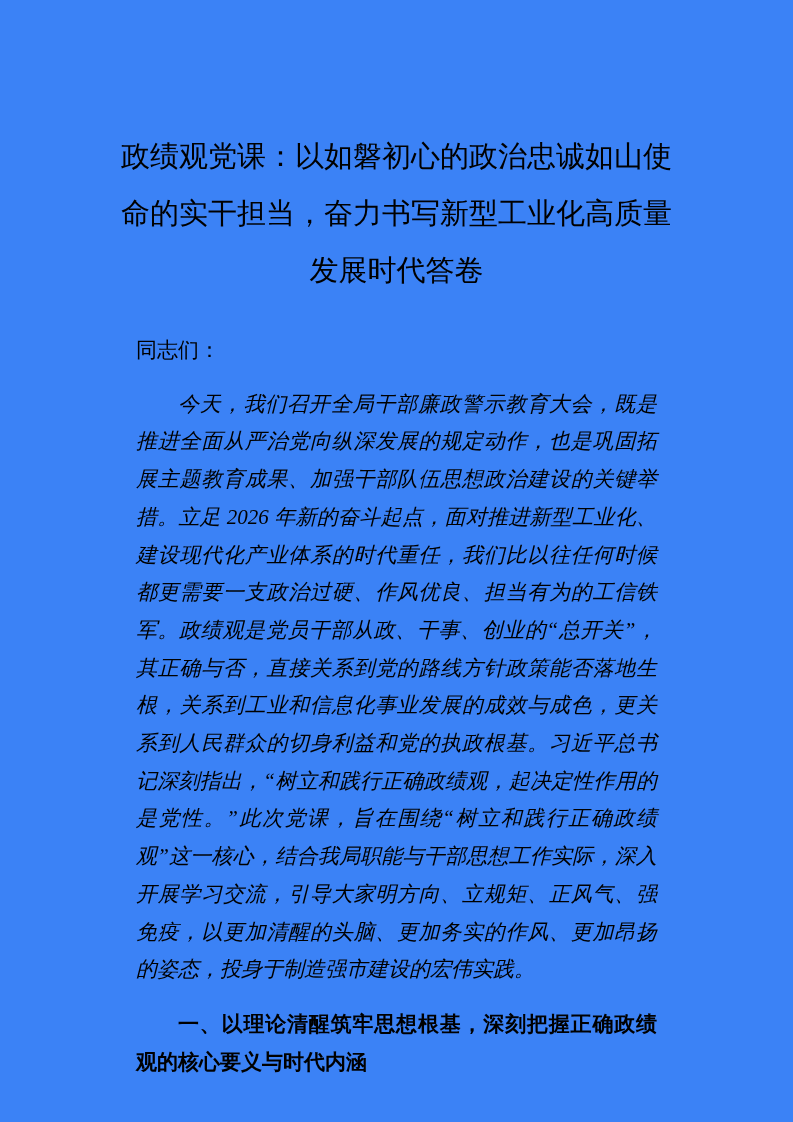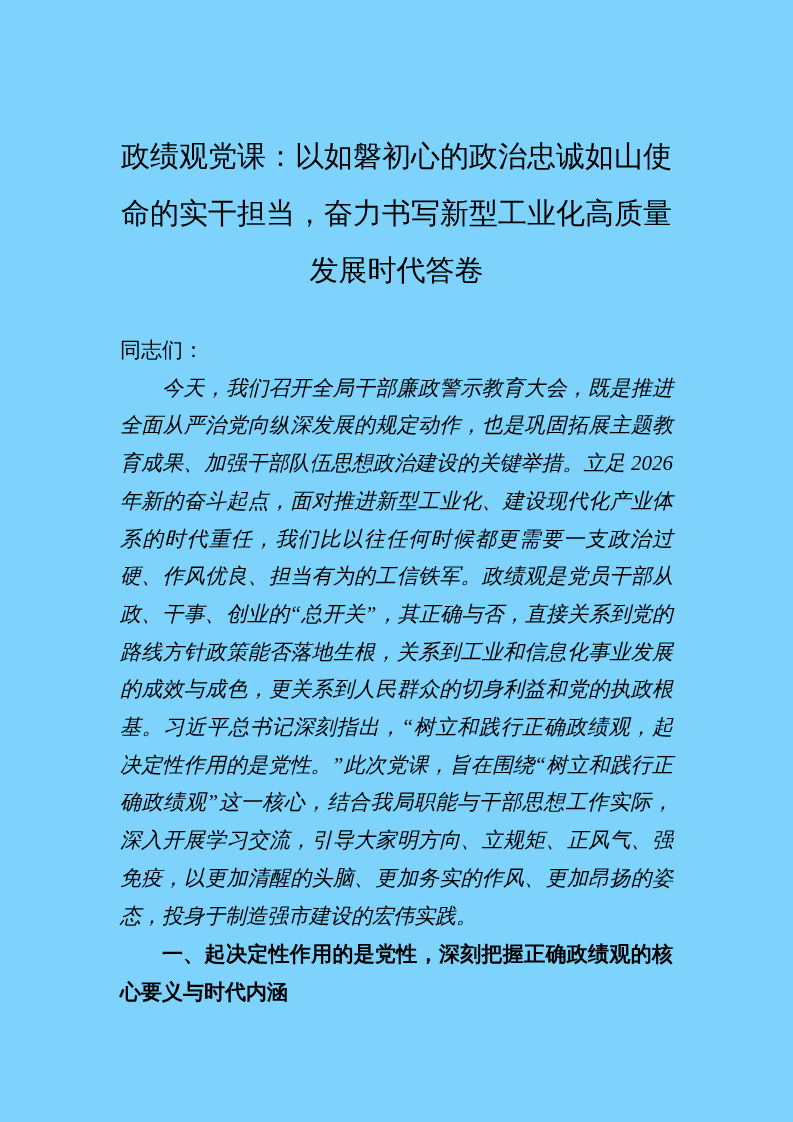--- a/index.html
+++ b/index.html
@@ -6,21 +6,21 @@
   html, body {
     margin: 0;
     padding: 0;
     background: #ffffff;
   }
   .page {
     position: relative;
     width: 793px;
     height: 1122px;
     margin: 0 auto;
-    background: #7dd3fc;
+    background: #3b82f6;
     color: #000000;
     overflow: hidden;
     font-family: "Liberation Serif", "DejaVu Serif", serif;
   }
   
   .content {
     box-sizing: border-box;
     width: 553px;
     margin: 0 auto;
     padding-top: 128px;
@@ -34,21 +34,21 @@
     letter-spacing: 0;
   }
   
   .body-text {
     margin-top: 33px;
     font-size: 21px;
     line-height: 37.7px;
     text-align: justify;
   }
   .body-text p {
-    margin: 0;
+    margin: 16px;
     padding: 0;
   }
   .salutation {
     text-indent: 0;
   }
   .para {
     text-indent: 2em;
     font-style: italic;
   }
   
@@ -69,18 +69,18 @@
   <div class="content">
 
     <div class="doc-title">政绩观党课：以如磐初心的政治忠诚如山使命的实干担当，奋力书写新型工业化高质量发展时代答卷</div>
 
     <div class="body-text">
 
       <p class="salutation">同志们：</p>
 
       <p class="para">今天，我们召开全局干部廉政警示教育大会，既是推进全面从严治党向纵深发展的规定动作，也是巩固拓展主题教育成果、加强干部队伍思想政治建设的关键举措。立足 2026 年新的奋斗起点，面对推进新型工业化、建设现代化产业体系的时代重任，我们比以往任何时候都更需要一支政治过硬、作风优良、担当有为的工信铁军。政绩观是党员干部从政、干事、创业的“总开关”，其正确与否，直接关系到党的路线方针政策能否落地生根，关系到工业和信息化事业发展的成效与成色，更关系到人民群众的切身利益和党的执政根基。习近平总书记深刻指出，“树立和践行正确政绩观，起决定性作用的是党性。”此次党课，旨在围绕“树立和践行正确政绩观”这一核心，结合我局职能与干部思想工作实际，深入开展学习交流，引导大家明方向、立规矩、正风气、强免疫，以更加清醒的头脑、更加务实的作风、更加昂扬的姿态，投身于制造强市建设的宏伟实践。</p>
 
-      <p class="heading-1">一、起决定性作用的是党性，深刻把握正确政绩观的核心要义与时代内涵</p>
+      <p class="heading-1">一、以理论清醒筑牢思想根基，深刻把握正确政绩观的核心要义与时代内涵</p>
 
     </div>
 
   </div>
 </div>
 
 </body></html>

